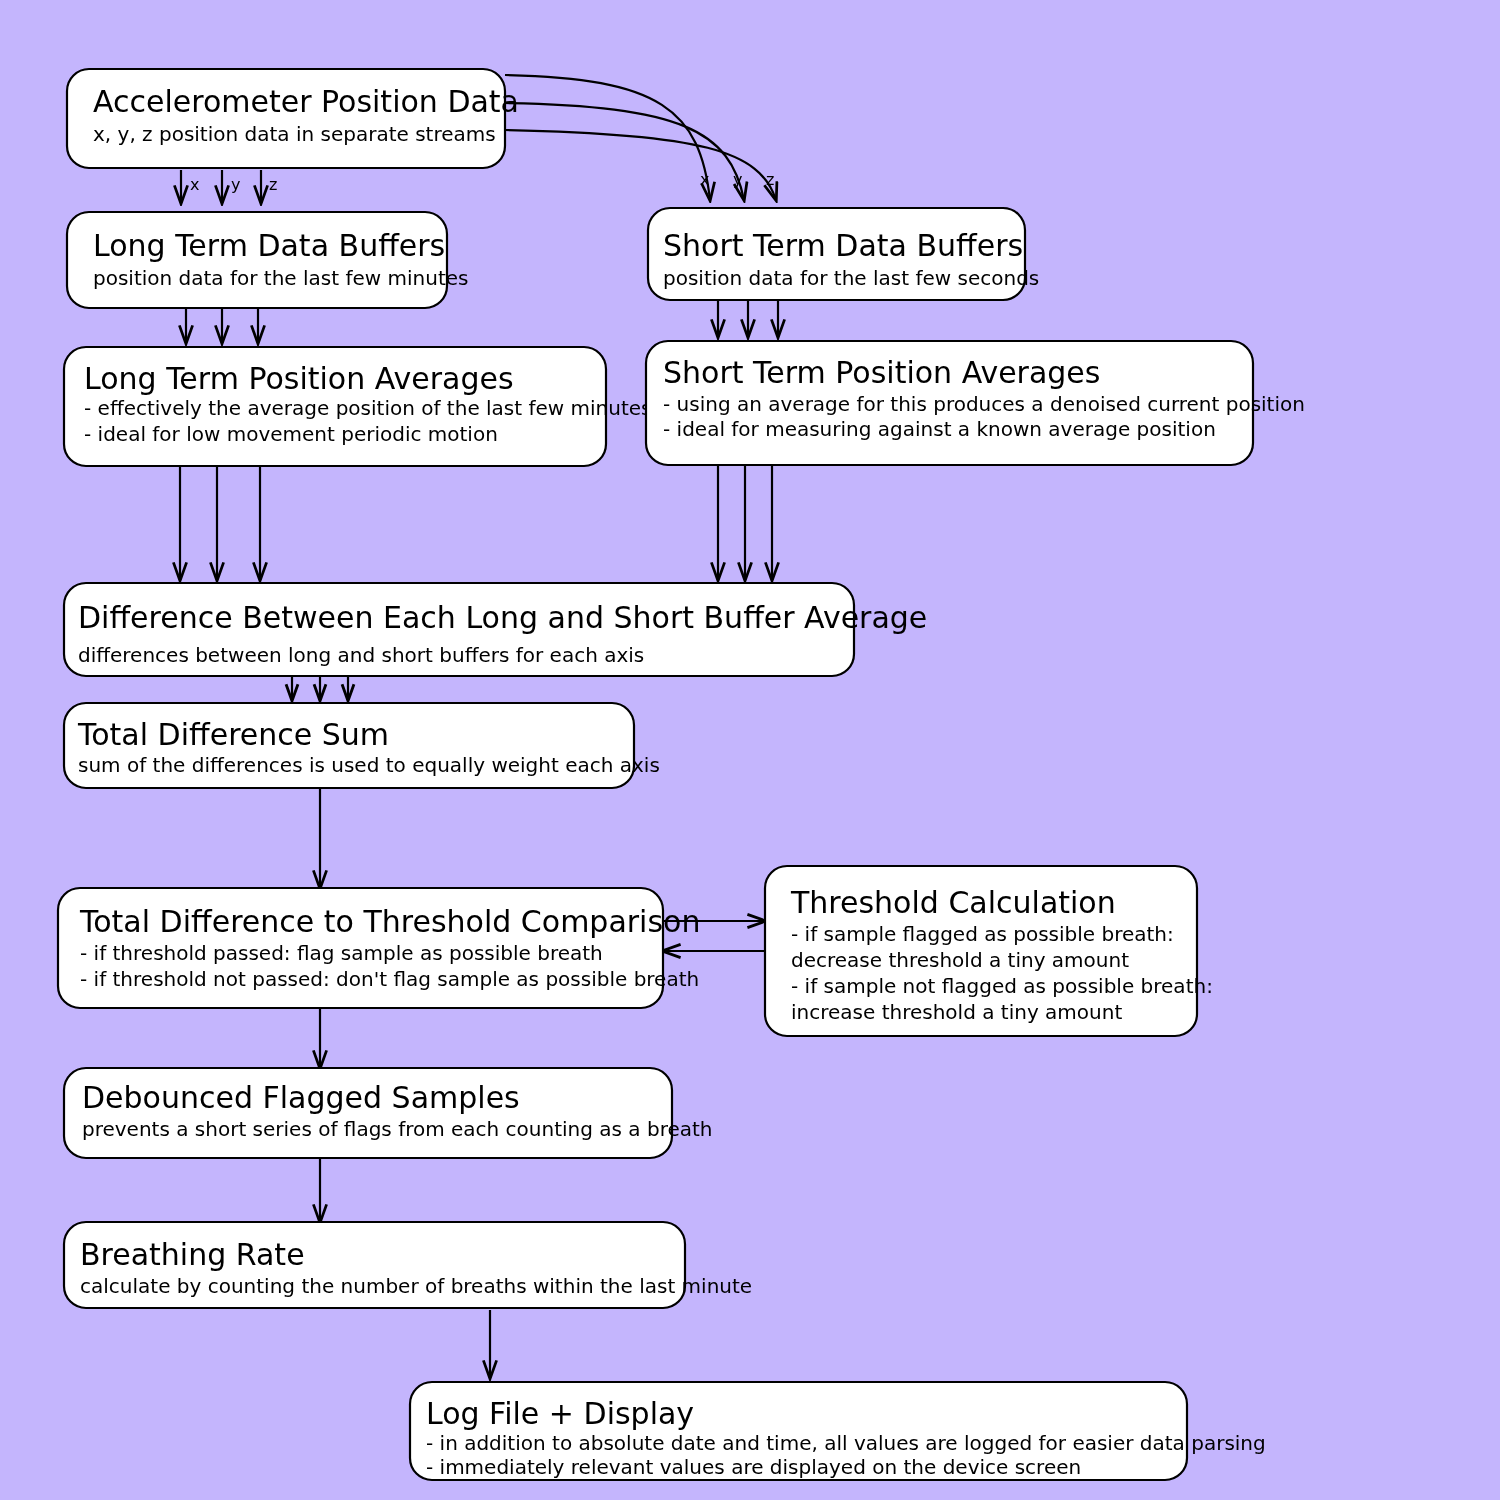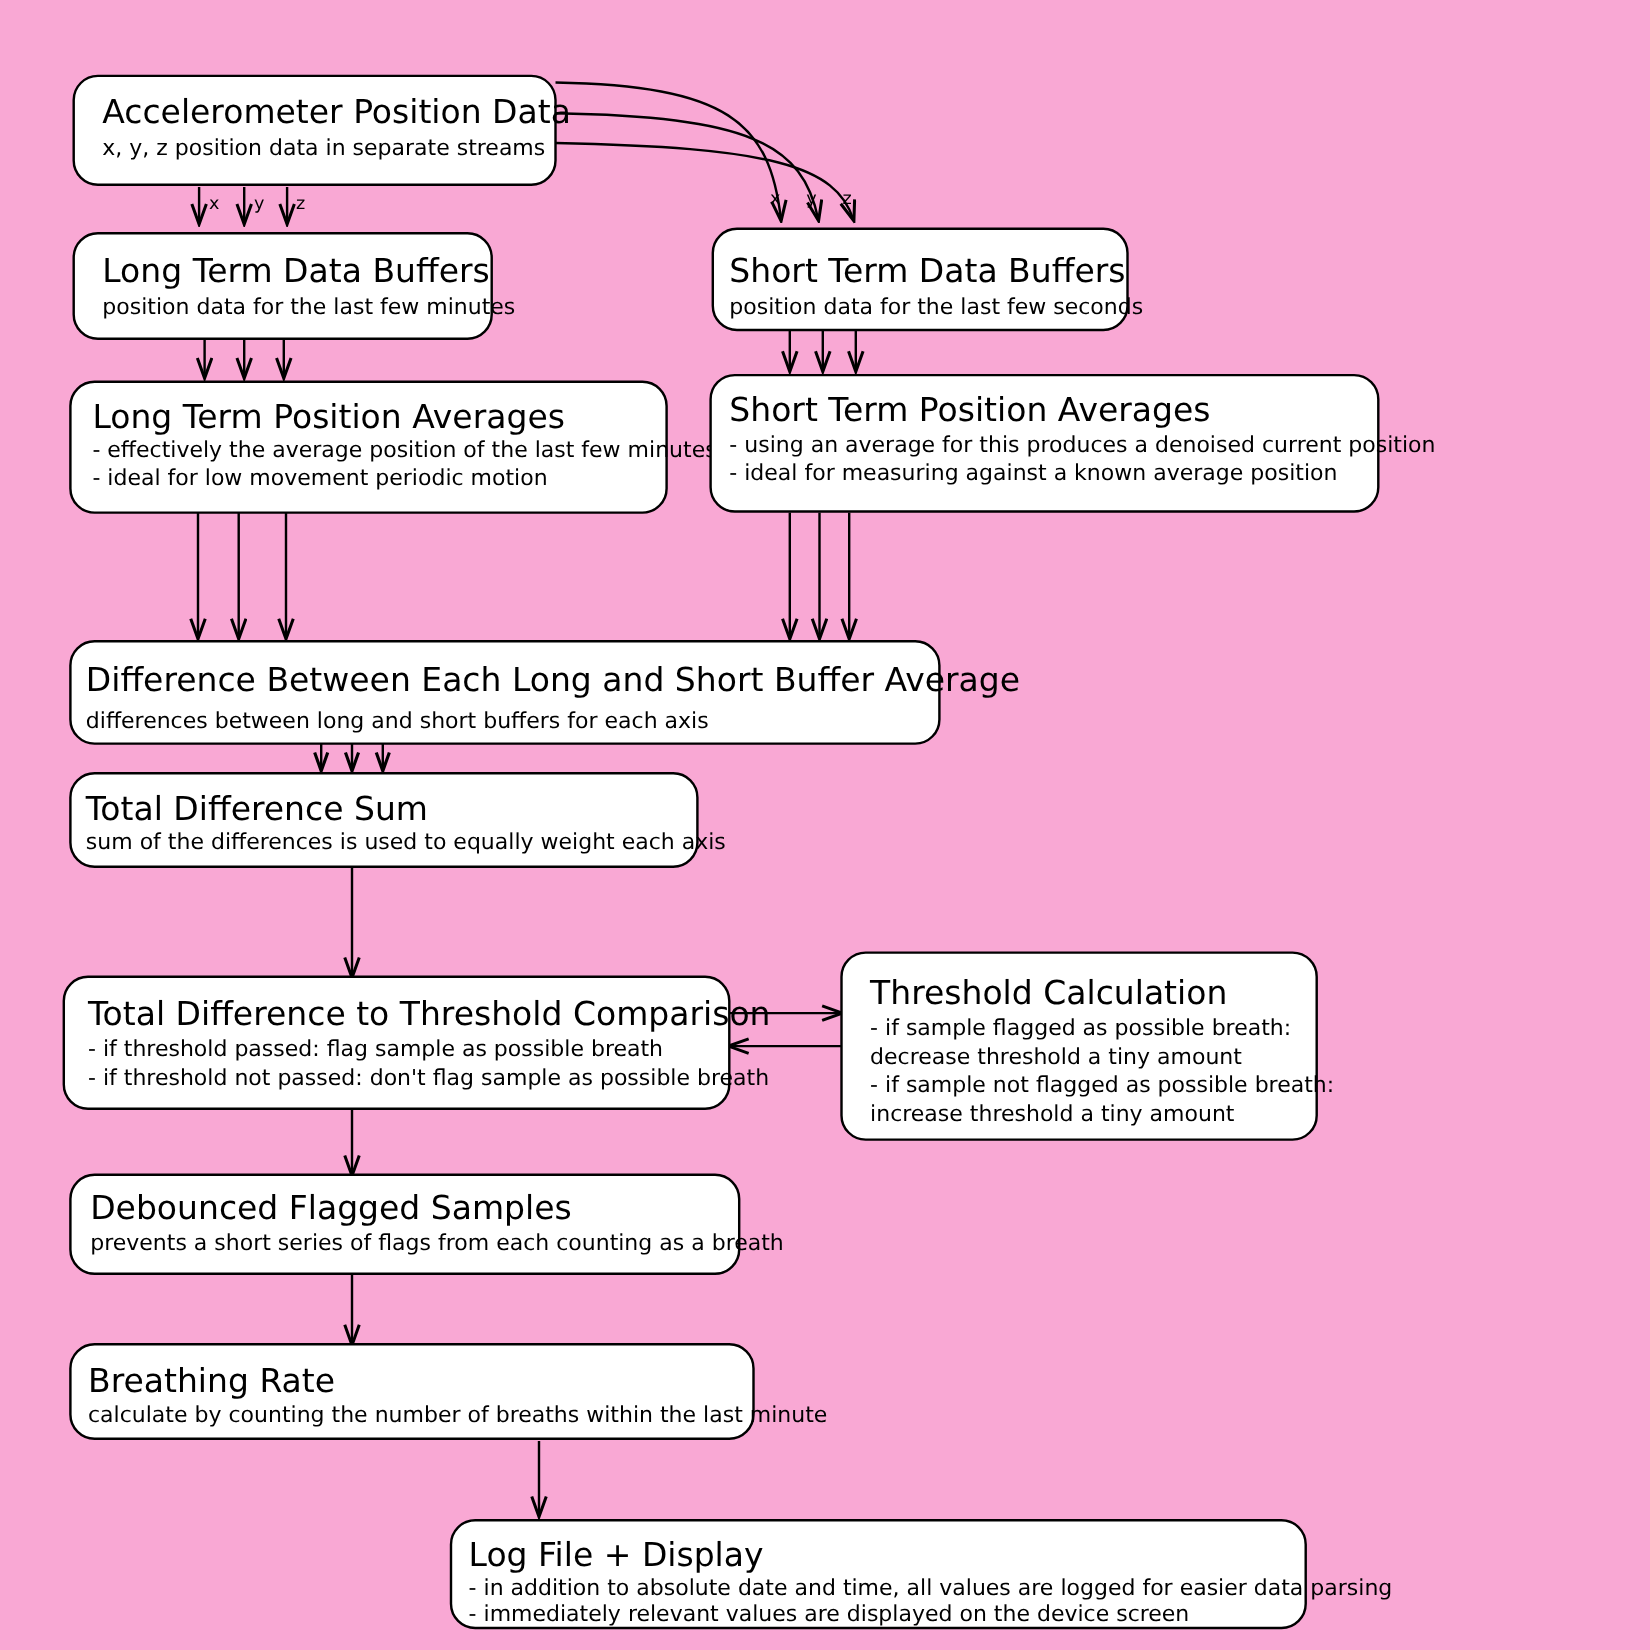--- a/index.html
+++ b/index.html
@@ -4,21 +4,21 @@
 <style>
   html, body {
     margin: 0;
     padding: 0;
     background: #ffffff;
   }
   #diagram-root {
     position: relative;
     width: 1500px;
     height: 1500px;
-    background: #f9a8d4;
+    background: #c4b5fd;
     font-family: "DejaVu Sans", sans-serif;
     overflow: hidden;
   }
   svg.flow {
     position: absolute;
     top: 0;
     left: 0;
     width: 1500px;
     height: 1500px;
   }

